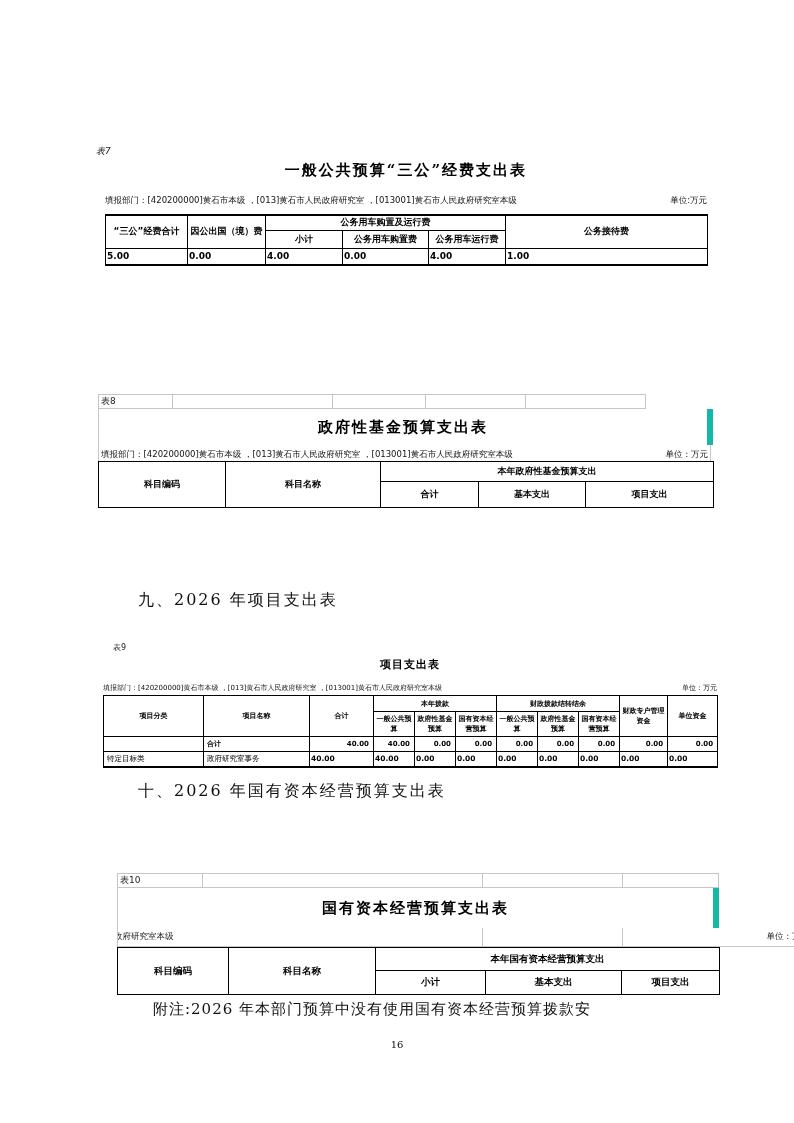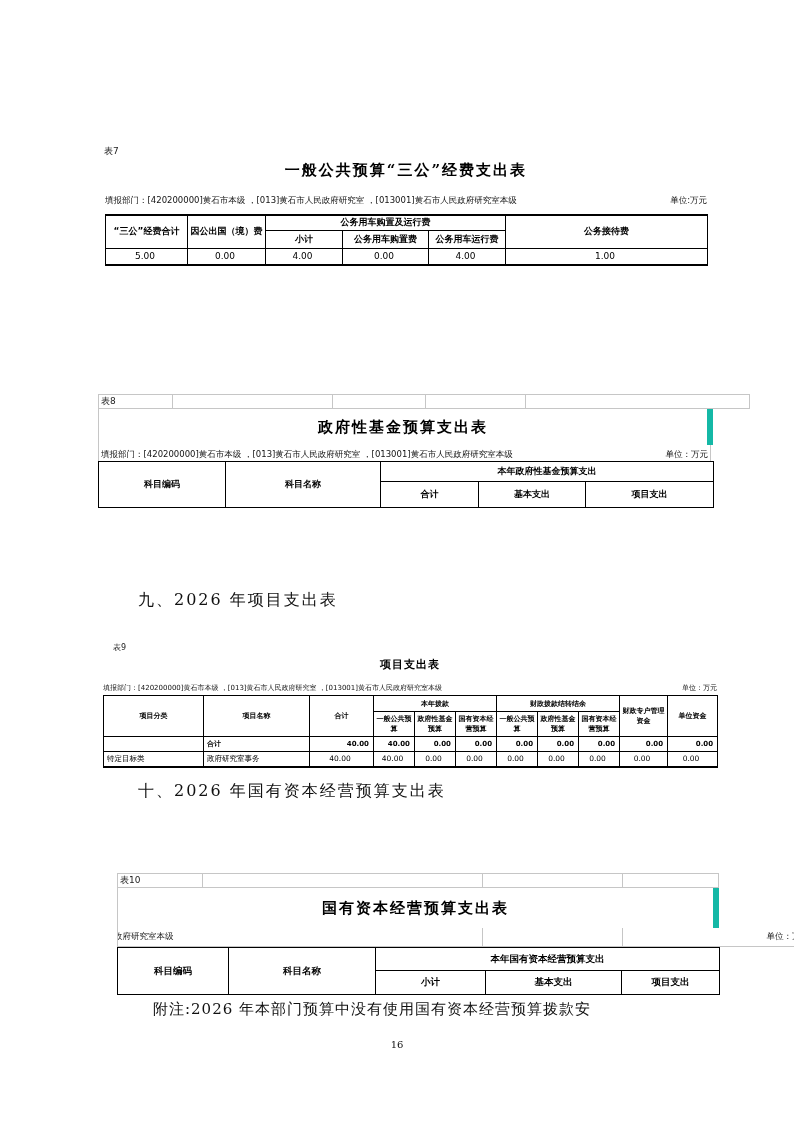--- a/index.html
+++ b/index.html
@@ -19,21 +19,21 @@
   .tbl-title{font-size:15px;font-weight:bold;letter-spacing:2px;text-align:center;color:#000;}
   
   .dept-row{display:flex;justify-content:space-between;align-items:flex-end;
     font-size:8.5px;font-family:"DejaVu Sans",sans-serif;color:#111;white-space:nowrap;}
   .dept-clip{overflow:hidden;white-space:nowrap;display:inline-block;}
   
   table.t{border-collapse:collapse;table-layout:fixed;}
   table.t td{border:1px solid #000;text-align:center;vertical-align:middle;
     padding:0 1px;font-family:"DejaVu Sans",sans-serif;color:#000;overflow:hidden;}
   table.t td.hd{font-weight:bold;}
-  table.t td.num{text-align:center;padding-right:4px;font-weight:normal;}
+  table.t td.num{text-align:left;padding-right:4px;font-weight:bold;}
   table.t td.numb{text-align:right;padding-right:4px;font-weight:bold;}
   table.t td.txt{text-align:left;padding-left:3px;font-weight:normal;}
   
   .t7{width:602px;border-top:2px solid #000;border-bottom:2px solid #000;font-size:9px;}
   .t7 td{white-space:nowrap;}
   .t7 tr.sep td{border-top:1.5px solid #000;}
   
   .t8{width:615px;border:1.5px solid #000;font-size:9px;}
   .t10{width:602px;border:1.5px solid #000;font-size:9.5px;}
   
@@ -54,21 +54,21 @@
   .note .l2{text-align:left;}
   .note10{font-size:15px;letter-spacing:1px;color:#111;white-space:nowrap;overflow:hidden;text-indent:50px;}
   .pagenum{text-align:center;font-size:10px;color:#111;}
   .unit{white-space:nowrap;}
 </style>
 </head>
 <body>
 
 <div class="page">
 
-  <div class="abs sheet-label" style="left:104px;top:145px;">表7</div>
+  <div class="abs sheet-label" style="left:96px;top:145px;font-style:italic;">表7</div>
 
   <div class="abs tbl-title" style="left:105px;top:161px;width:602px;">一般公共预算“三公”经费支出表</div>
 
   <div class="abs dept-row" style="left:105px;top:191px;width:602px;height:16px;">
     <span class="dept-clip" style="max-width:426px;">填报部门：[420200000]黄石市本级 ，[013]黄石市人民政府研究室 ，[013001]黄石市人民政府研究室本级</span>
     <span class="unit">单位:万元</span>
   </div>
 
   <table class="t t7 abs" style="left:105px;top:214px;">
     <colgroup>
@@ -96,21 +96,21 @@
       <td class="num">0.00</td>
       <td class="num">4.00</td>
       <td class="num">0.00</td>
       <td class="num">4.00</td>
       <td class="num">1.00</td>
     </tr>
     </tbody>
   </table>
 
 
-  <div class="abs gridrow" style="left:98px;top:394px;width:652px;height:15px;grid-template-columns:74px 160px 93px 100px auto;">
+  <div class="abs gridrow" style="left:98px;top:394px;width:548px;height:15px;grid-template-columns:74px 160px 93px 100px auto;">
     <div class="gc sheet-label" style="padding-left:2px;">表8</div>
     <div class="gc"></div>
     <div class="gc"></div>
     <div class="gc"></div>
     <div class="gc"></div>
   </div>
   <div class="abs sideframe" style="left:98px;top:409px;width:615px;height:36px;">
     <span class="tbl-title">政府性基金预算支出表</span>
   </div>
   <div class="abs dept-row" style="left:98px;top:445px;width:613px;height:16px;border-left:1px solid #c6c6c6;border-right:1px solid #c6c6c6;padding:0 2px;box-sizing:border-box;">

